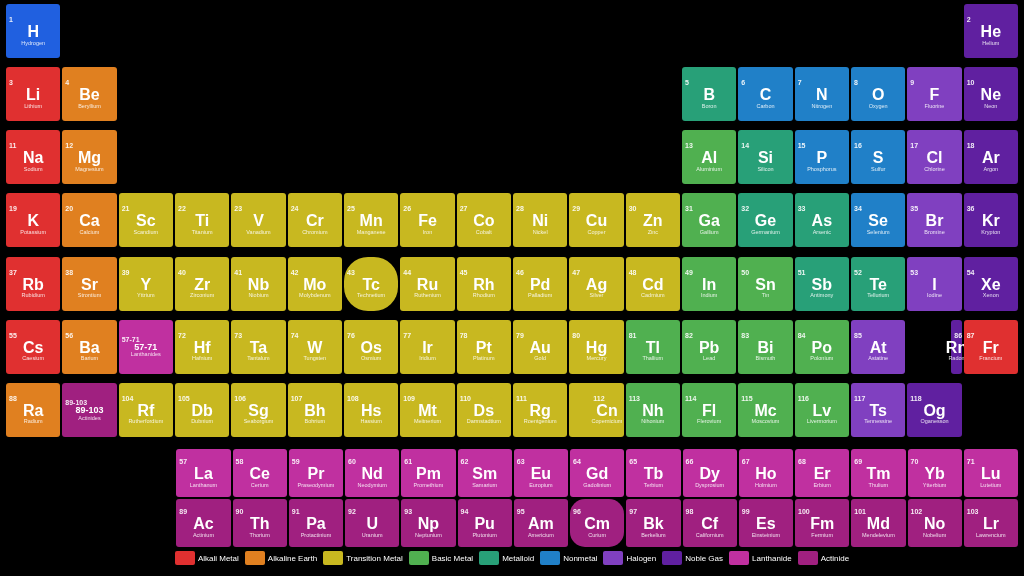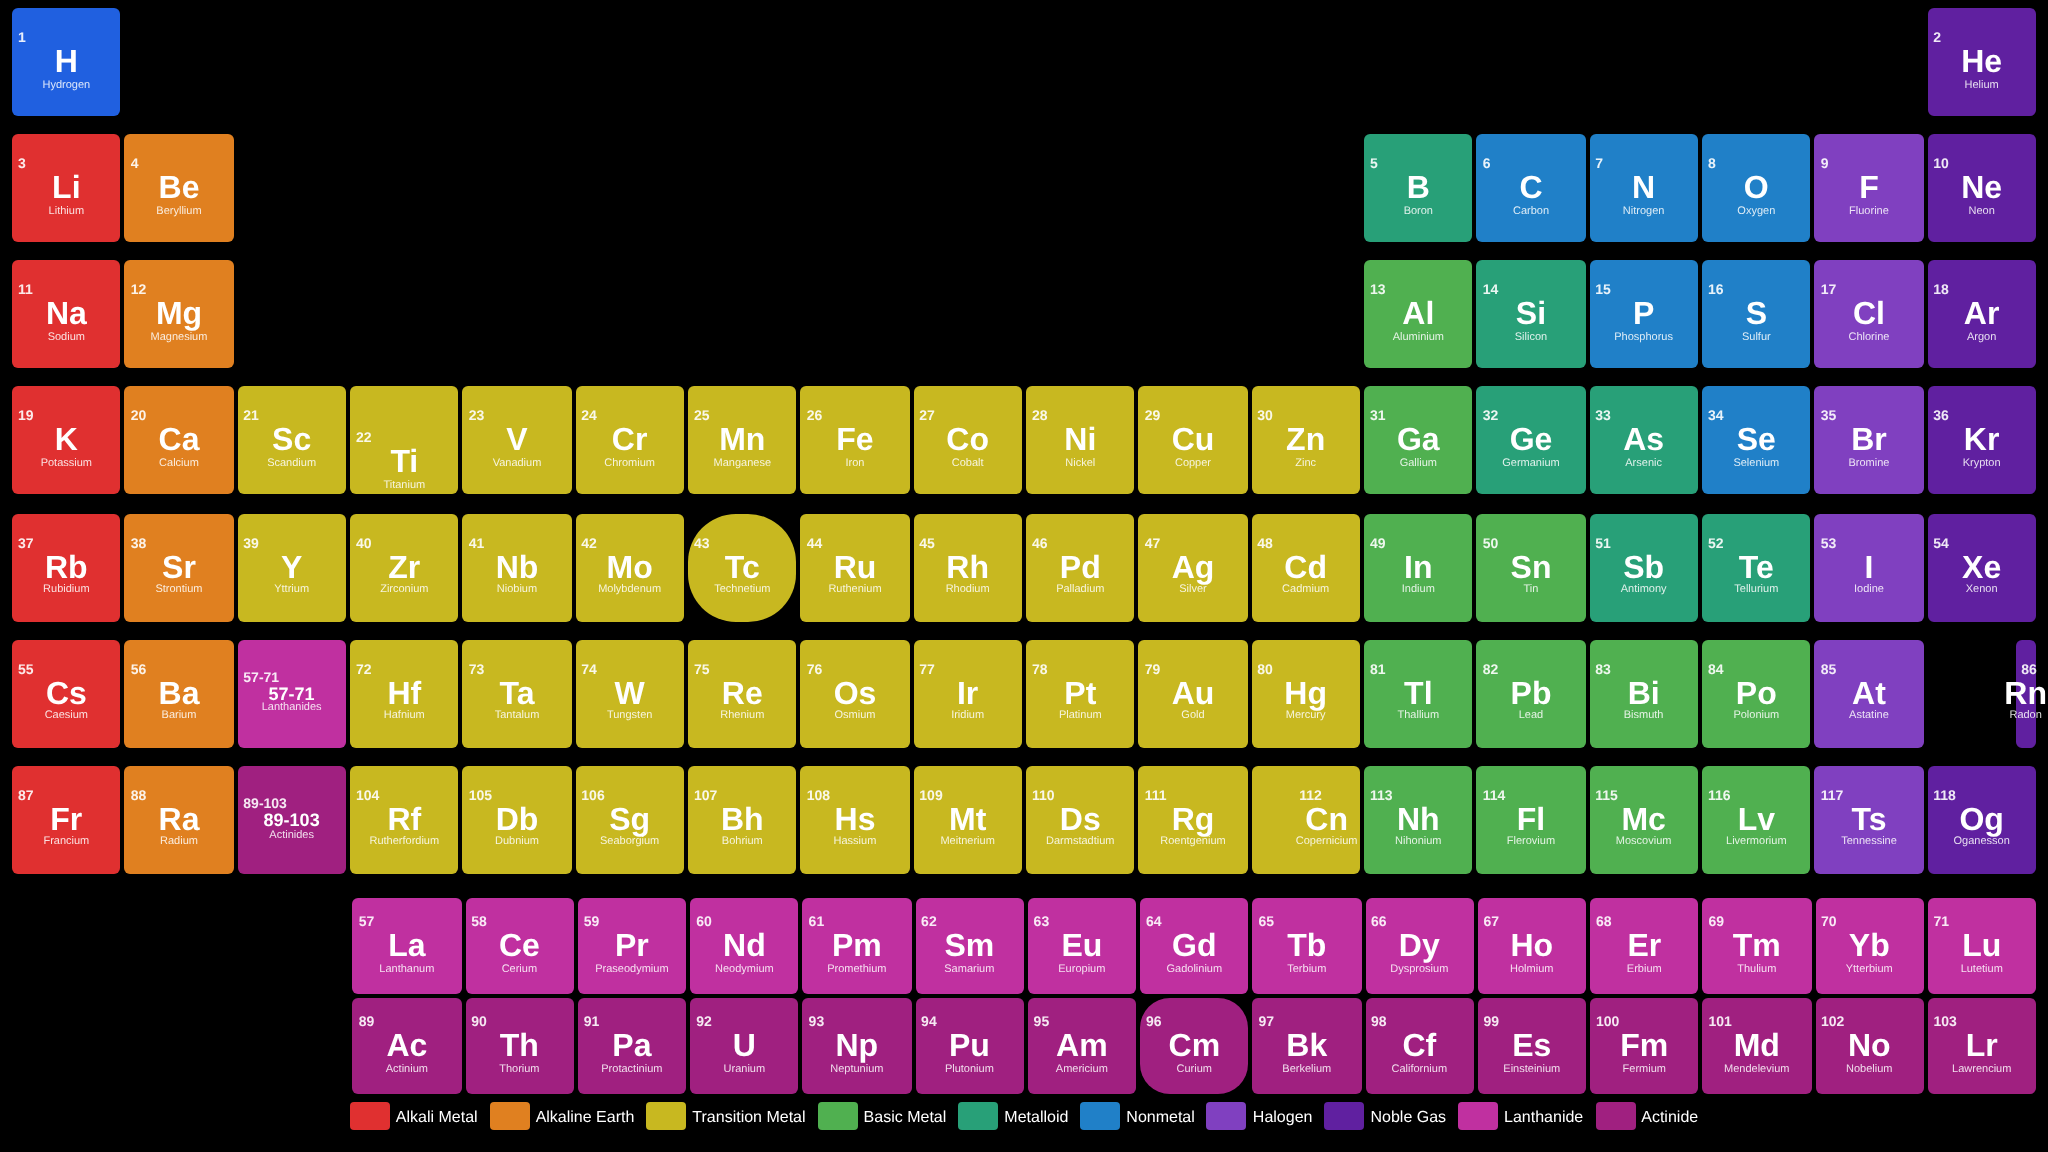--- a/index.html
+++ b/index.html
@@ -231,21 +231,21 @@
       <div class="element alkaline" style="height: 54px;">
         <div class="num">20</div>
         <div class="sym">Ca</div>
         <div class="name">Calcium</div>
       </div>
       <div class="element transition" style="height: 54px;">
         <div class="num">21</div>
         <div class="sym">Sc</div>
         <div class="name">Scandium</div>
       </div>
-      <div class="element transition" style="height: 54px; justify-content: flex-end;">
+      <div class="element transition" style="height: 54px;">
         <div class="num">22</div>
         <div class="sym">Ti</div>
         <div class="name">Titanium</div>
       </div>
       <div class="element transition" style="height: 54px;">
         <div class="num">23</div>
         <div class="sym">V</div>
         <div class="name">Vanadium</div>
       </div>
       <div class="element transition" style="height: 54px;">
@@ -425,25 +425,20 @@
       </div>
       <div class="element transition" style="height: 54px;">
         <div class="num">73</div>
         <div class="sym">Ta</div>
         <div class="name">Tantalum</div>
       </div>
       <div class="element transition" style="height: 54px;">
         <div class="num">74</div>
         <div class="sym">W</div>
         <div class="name">Tungsten</div>
-      </div>
-      <div class="element transition" style="height: 54px;">
-        <div class="num">75</div>
-        <div class="sym">Re</div>
-        <div class="name">Rhenium</div>
       </div>
       <div class="element transition" style="height: 54px;">
         <div class="num">76</div>
         <div class="sym">Os</div>
         <div class="name">Osmium</div>
       </div>
       <div class="element transition" style="height: 54px;">
         <div class="num">77</div>
         <div class="sym">Ir</div>
         <div class="name">Iridium</div>

